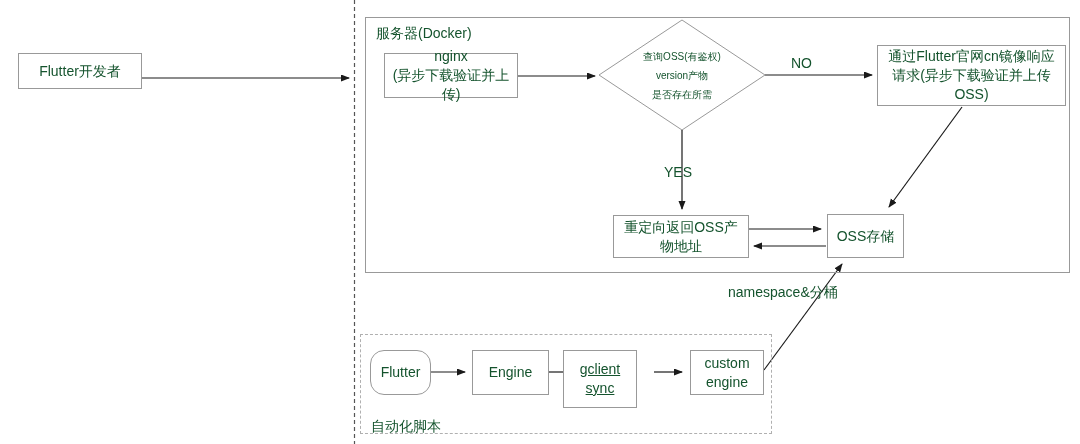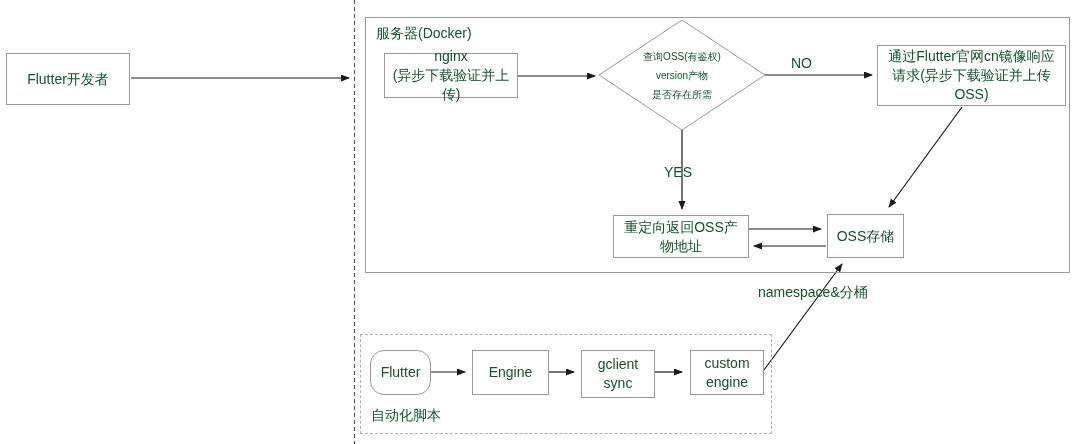--- a/index.html
+++ b/index.html
@@ -82,23 +82,23 @@
     <line x1="764" y1="370" x2="842" y2="264" stroke="#1a1a1a" stroke-width="1.2" marker-end="url(#arr)"></line>
     <line x1="431" y1="372" x2="465" y2="372" stroke="#1a1a1a" stroke-width="1.2" marker-end="url(#arr)"></line>
     <line x1="549" y1="372" x2="574" y2="372" stroke="#1a1a1a" stroke-width="1.2" marker-end="url(#arr)"></line>
     <line x1="654" y1="372" x2="682" y2="372" stroke="#1a1a1a" stroke-width="1.2" marker-end="url(#arr)"></line>
   </svg>
 
   <div class="group" style="left:365px; top:17px; width:705px; height:256px;"></div>
   <div class="label" style="left:376px; top:24px;">服务器(Docker)</div>
 
   <div class="group dashed" style="left:360px; top:334px; width:412px; height:100px;"></div>
-  <div class="label" style="left:371px; top:406px;text-align:right;">自动化脚本</div>
+  <div class="label" style="left:371px; top:417px;text-align:right;">自动化脚本</div>
 
-  <div class="box" style="left:6px; top:53px; width:124px; height:52px;">
+  <div class="box" style="left:18px; top:53px; width:124px; height:36px;">
     <span class="line">Flutter开发者</span>
   </div>
 
   <div class="box" style="left:384px; top:53px; width:134px; height:45px;">
     <span class="line">nginx</span>
     <span class="line">(异步下载验证并上传)</span>
   </div>
 
   <div class="diamond-text">
     <span class="line">查询OSS(有鉴权)</span>
@@ -122,32 +122,32 @@
   </div>
 
   <div class="box" style="left:370px; top:350px; width:61px; height:45px;border-radius:14px;">
     <span class="line">Flutter</span>
   </div>
 
   <div class="box" style="left:472px; top:350px; width:77px; height:45px;">
     <span class="line">Engine</span>
   </div>
 
-  <div class="box" style="left:581px; top:350px; width:74px; height:48px;">
+  <div class="box" style="left:563px; top:350px; width:74px; height:58px;text-decoration:underline;">
     <span class="line">gclient</span>
     <span class="line">sync</span>
   </div>
 
   <div class="box" style="left:690px; top:350px; width:74px; height:45px;">
     <span class="line">custom</span>
     <span class="line">engine</span>
   </div>
 
 
   <div class="label" style="left:791px; top:54px;">NO</div>
 
   <div class="label" style="left:664px; top:163px;">YES</div>
 
-  <div class="label" style="left:758px; top:283px;">
+  <div class="label" style="left:728px; top:283px;">
     <span class="line">namespace&amp;分桶</span>
   </div>
 
 </div>
 
 </body></html>

